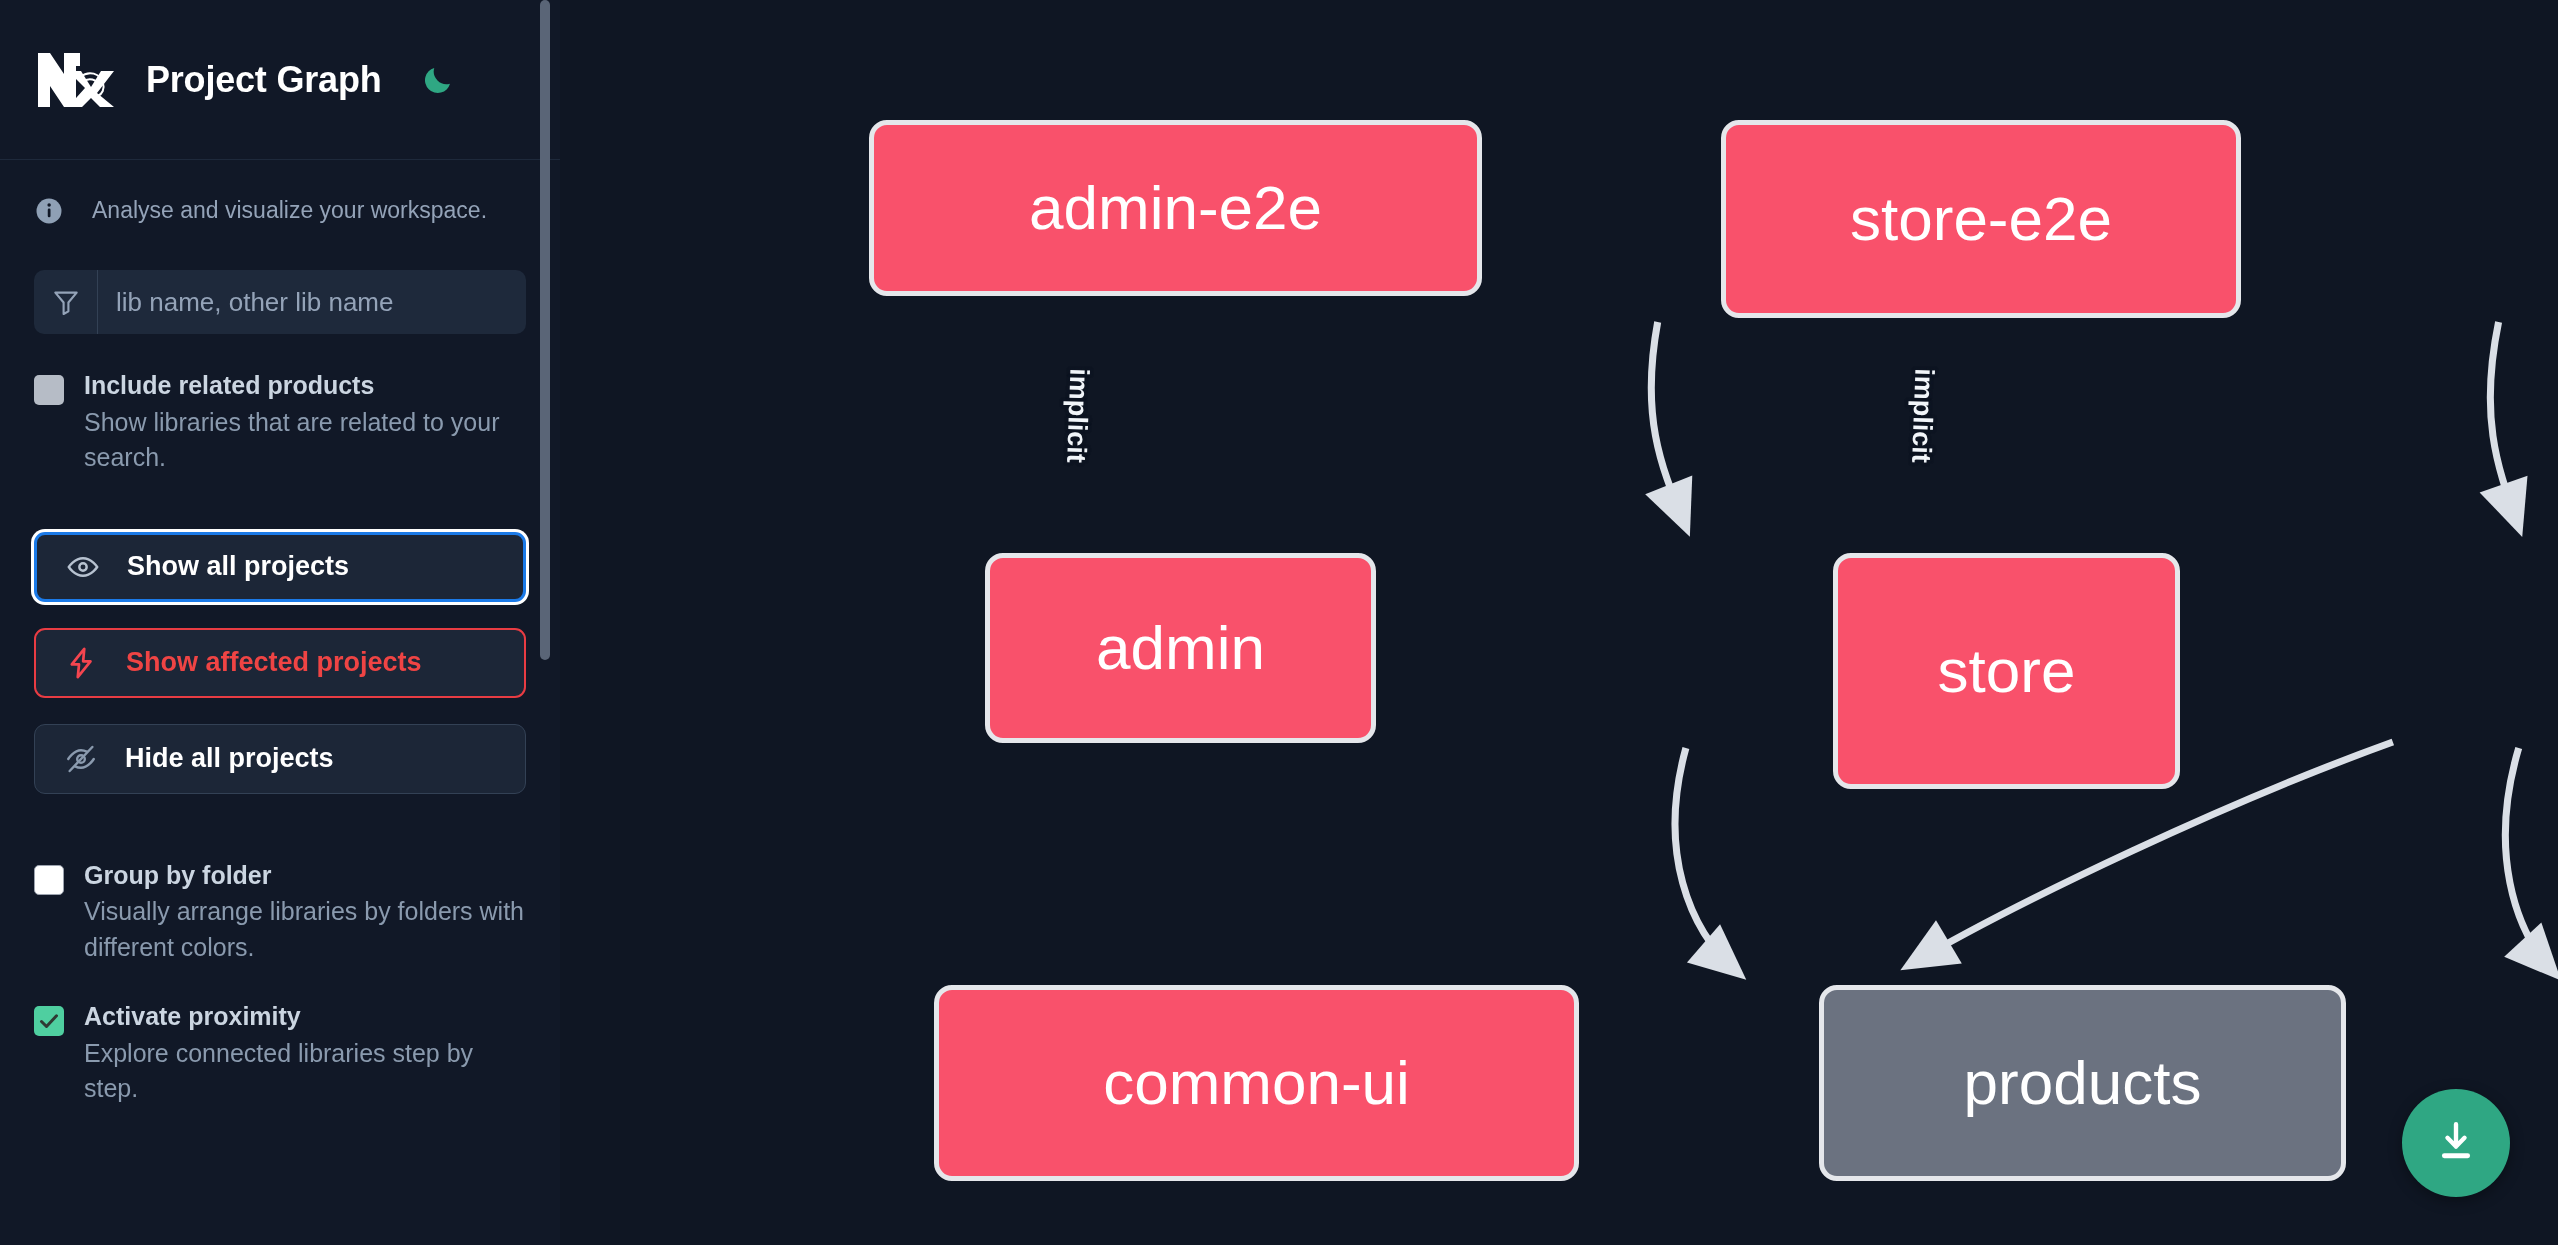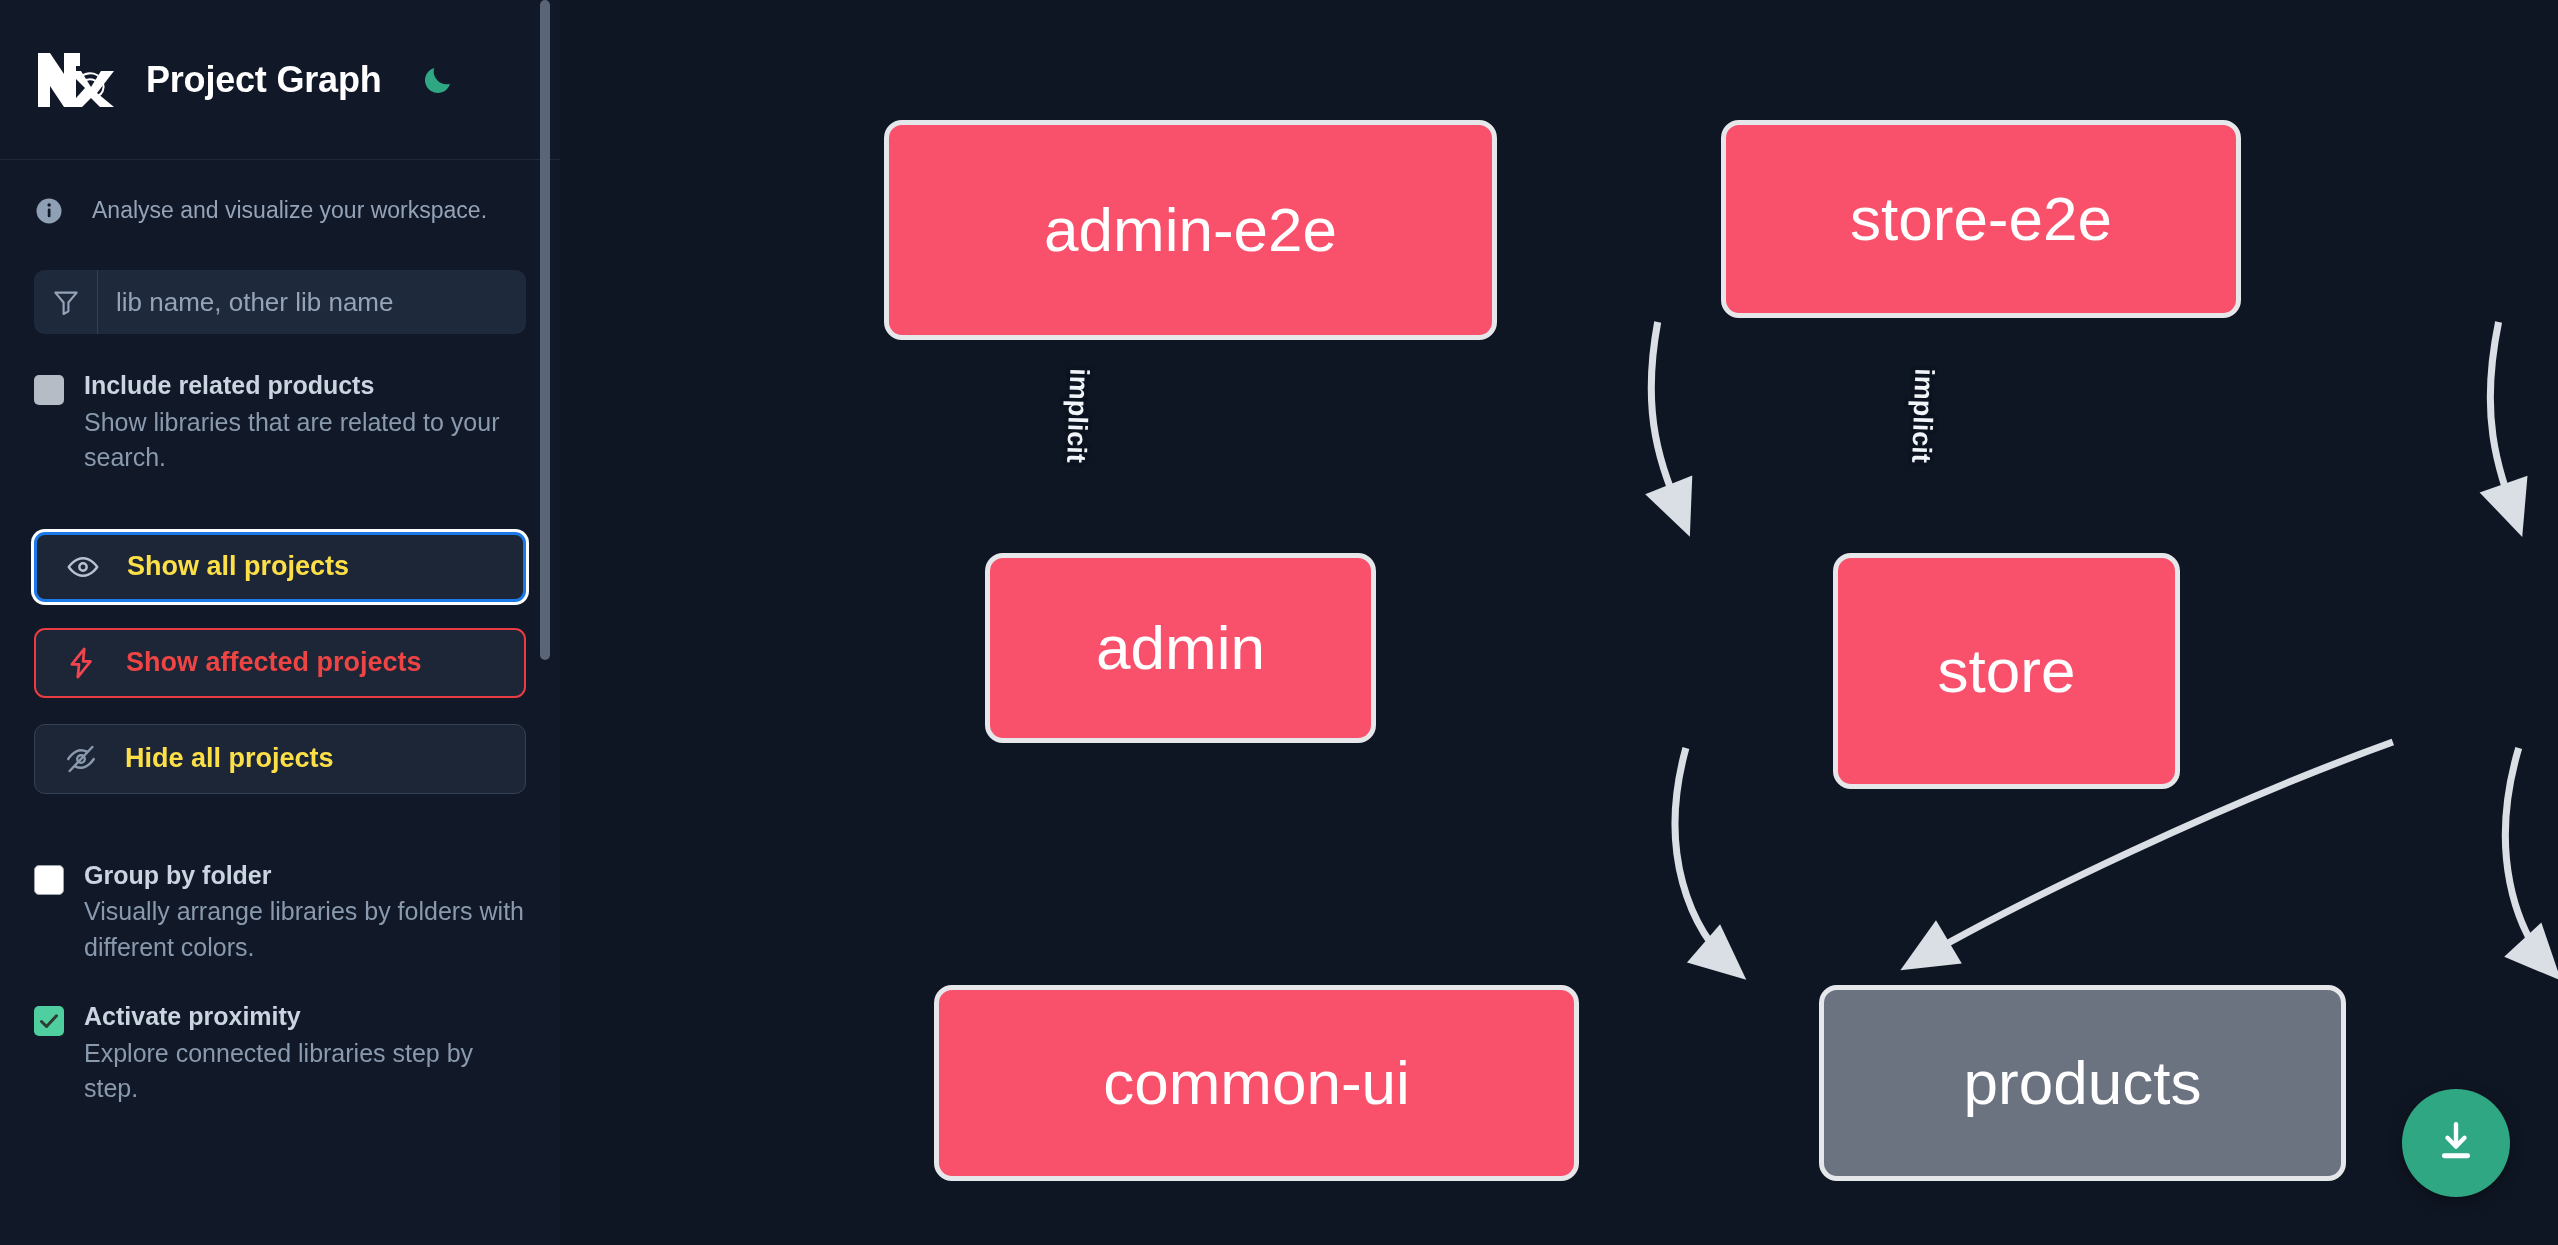--- a/index.html
+++ b/index.html
@@ -85,21 +85,21 @@
   
   .btn {
     display: flex; align-items: center; gap: 26px;
     height: 70px; width: 492px;
     margin-top: 26px;
     padding: 0 28px;
     border-radius: 11px;
     background: #1C2637;
     border: 1px solid #334155;
     font-size: 27px; font-weight: 700;
-    color: #fde047;
+    color: #ffffff;
     cursor: pointer;
     font-family: "Liberation Sans", sans-serif;
   }
   .btn-focus {
     border: 3px solid #1B7AE8;
     box-shadow: 0 0 0 3px #FFFFFF;
     margin-top: 56px;
   }
   .btn-danger { border: 2px solid #E93C43; color: #ef4444; }
   .btn-icon { flex: 0 0 36px; width: 36px; height: 36px; display:flex; align-items:center; justify-content:center; }
@@ -313,21 +313,21 @@
         <path d="M1925,322 C1905,420 1925,470 1945,527"></path>
 
         <path d="M1118,748 C1090,850 1120,930 1170,973"></path>
 
         <path d="M1945,748 C1915,850 1940,930 1980,973"></path>
 
         <path d="M1820,742 C1660,800 1450,900 1340,965"></path>
       </g>
     </svg>
 
-    <div class="node node-pink" style="left:324px; top:120px; width:613px; height:220px;">
+    <div class="node node-pink" style="left:309px; top:120px; width:613px; height:176px;">
       <span>admin-e2e</span>
     </div>
 
     <div class="node node-pink" style="left:1161px; top:120px; width:520px; height:198px;">
       <span>store-e2e</span>
     </div>
 
     <div class="node node-pink" style="left:425px; top:553px; width:391px; height:190px;">
       <span>admin</span>
     </div>

